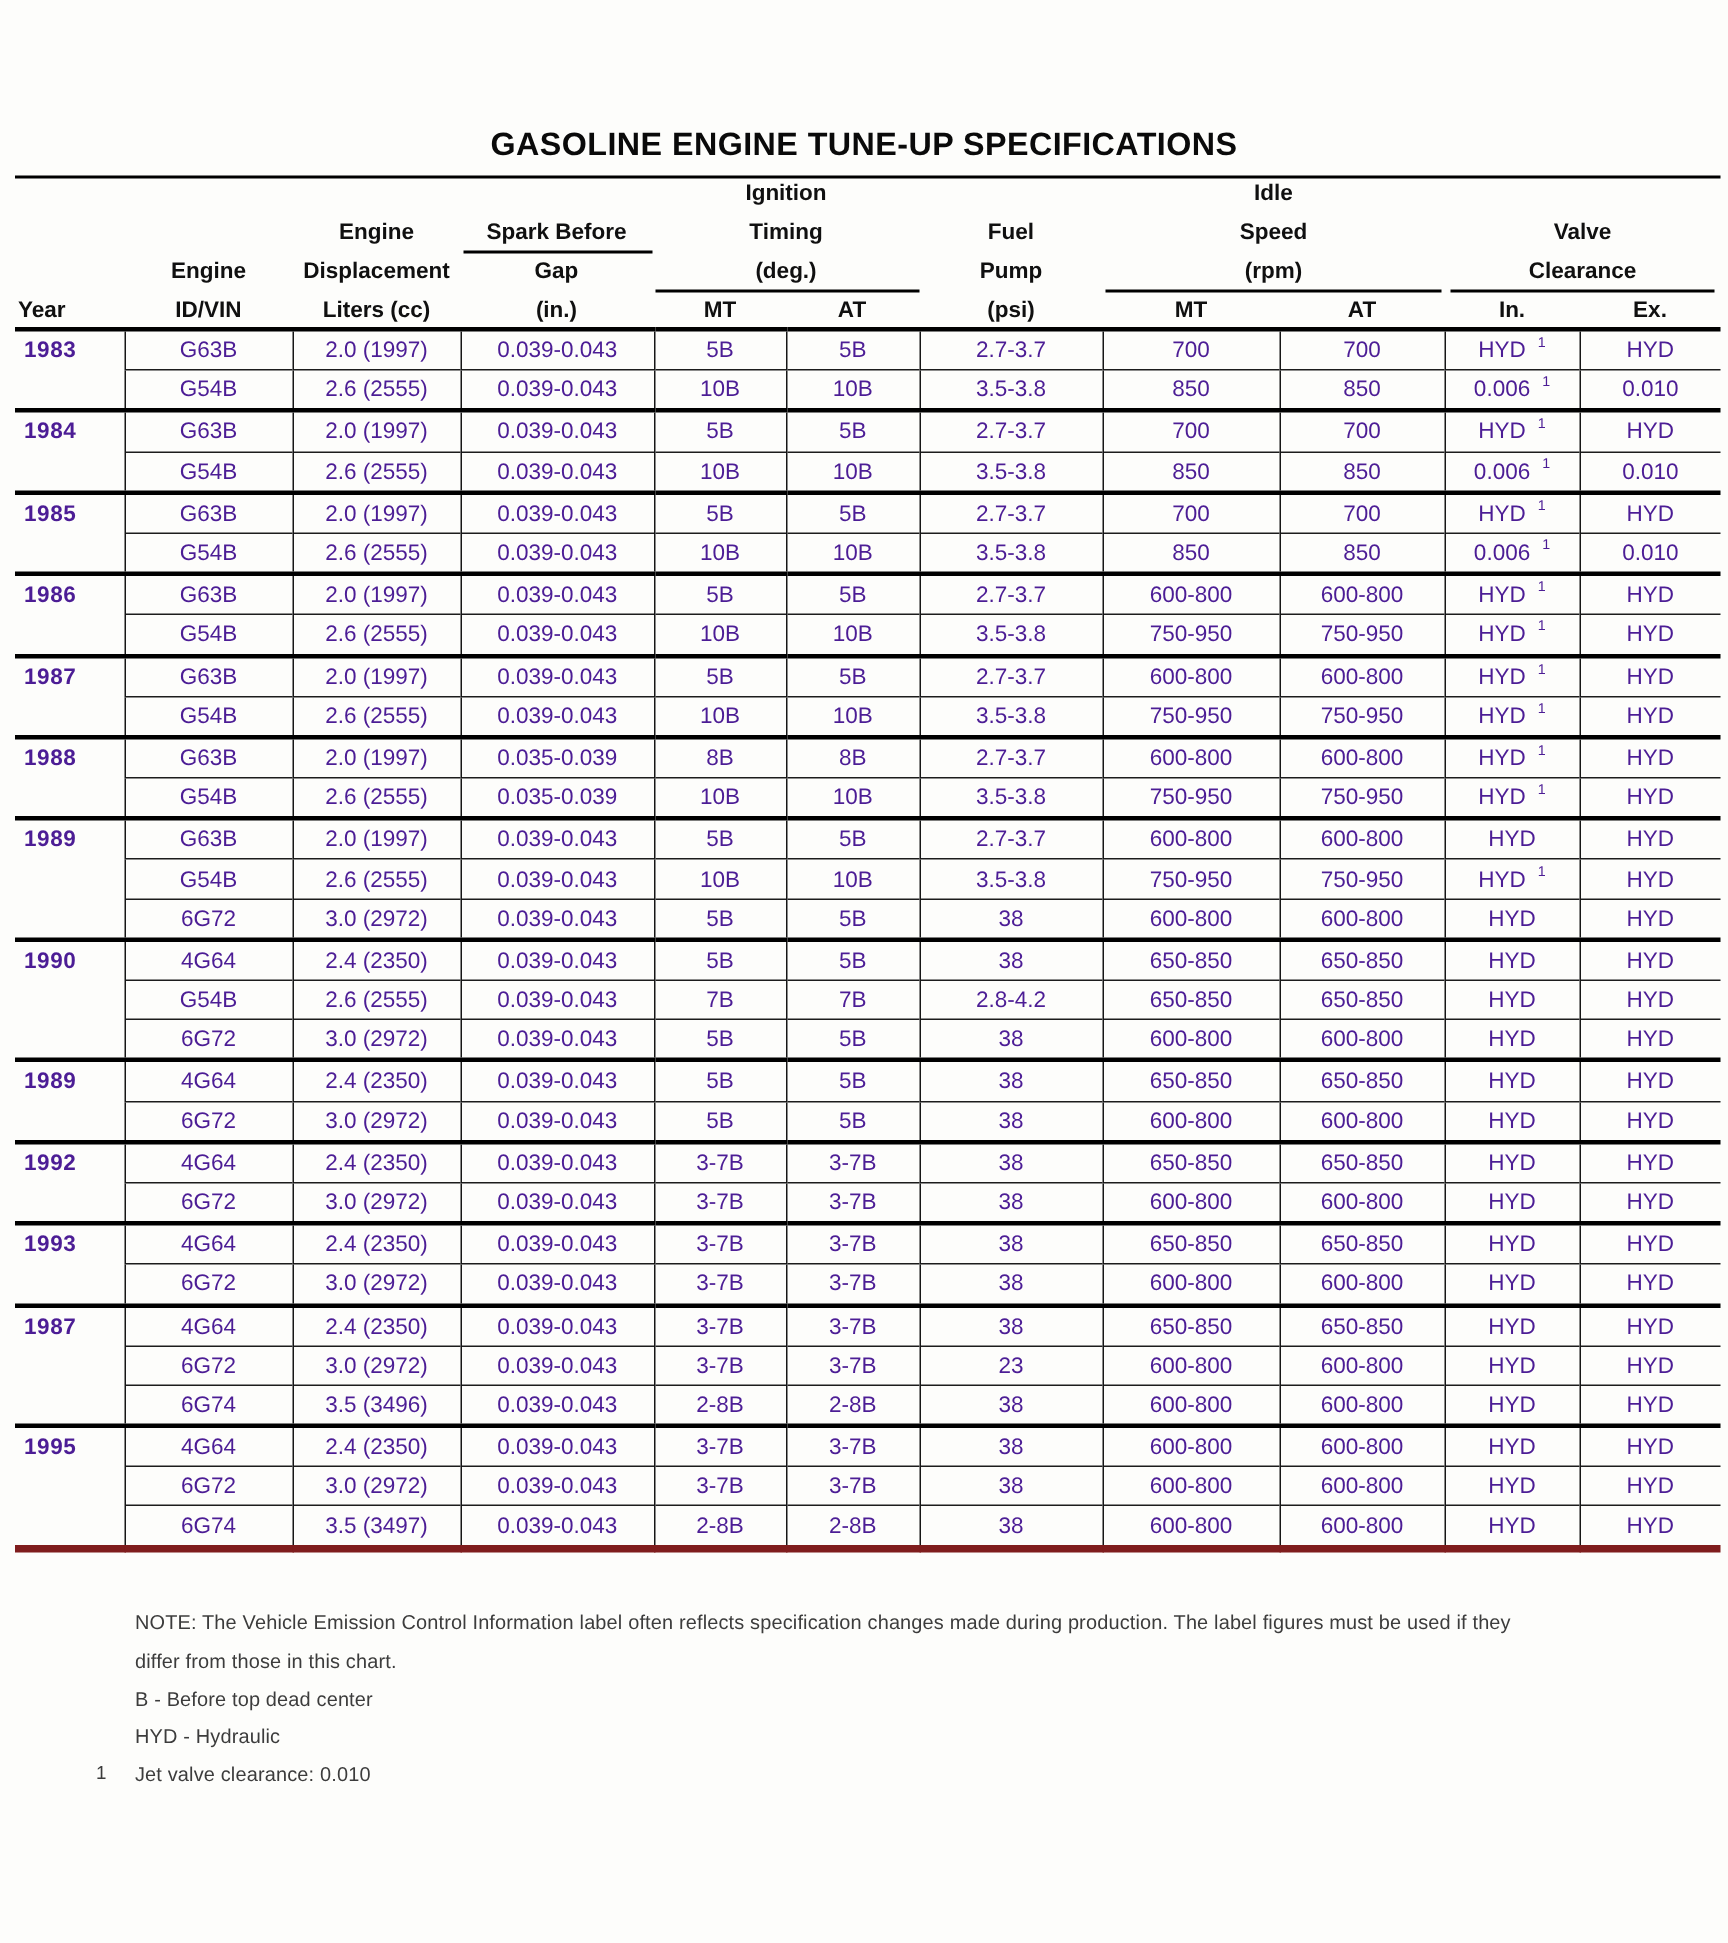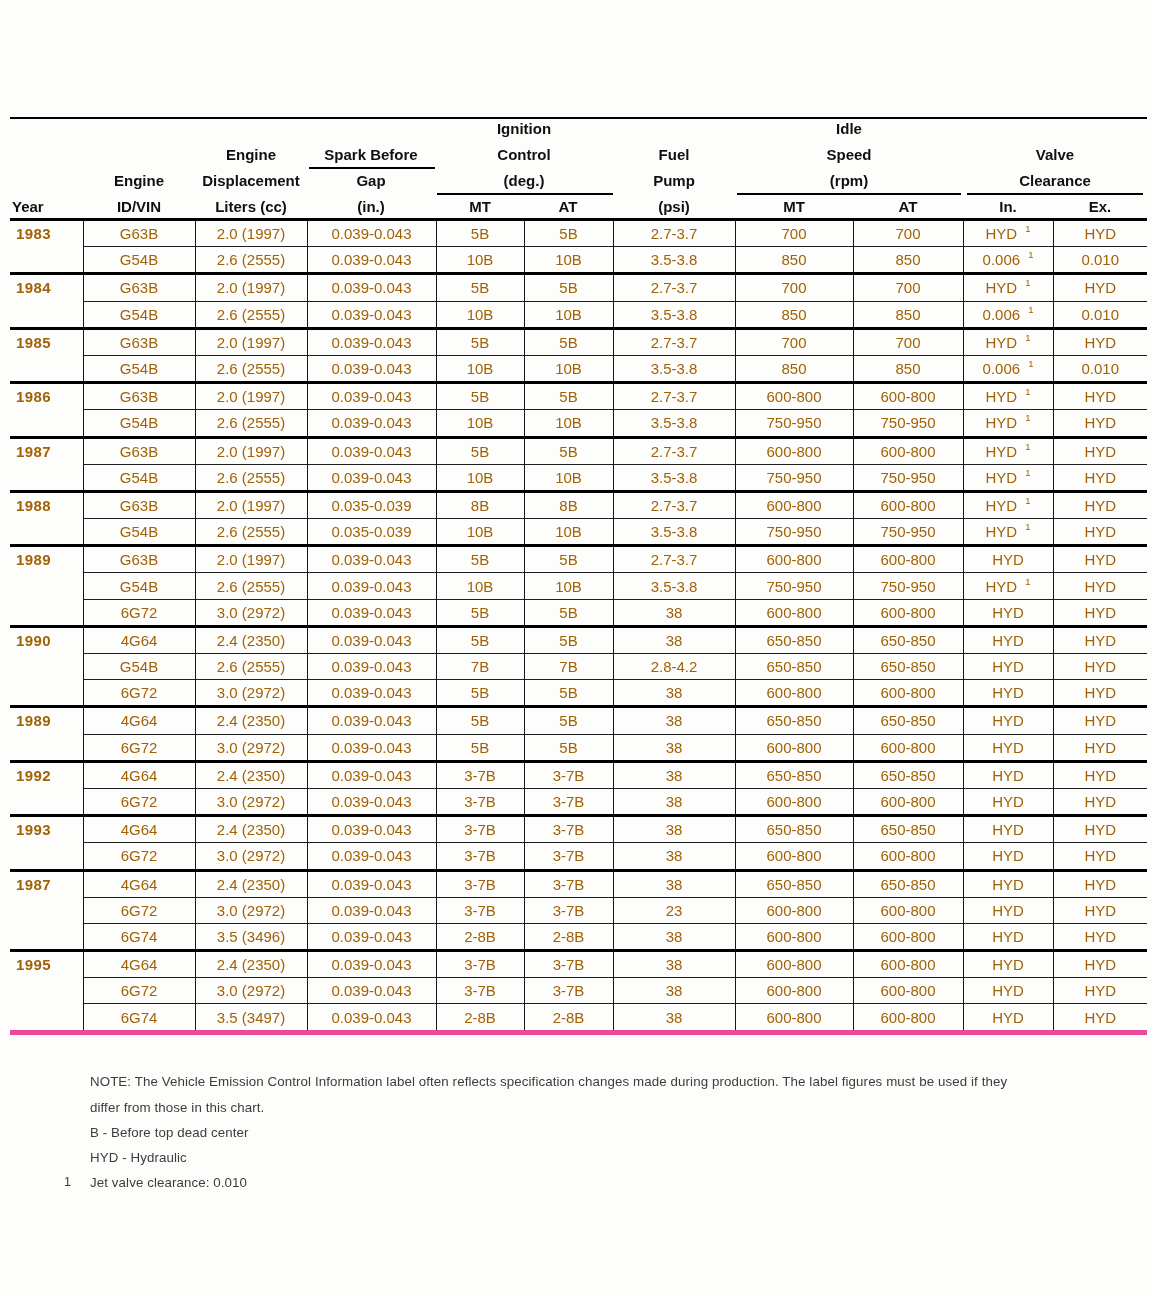--- a/index.html
+++ b/index.html
@@ -29,22 +29,22 @@
     white-space: nowrap;
     transform: translateX(-50%);
     line-height: 17px;
   }
   .hdr-label.left-align { transform: none; }
   .hrule { position: absolute; height: 2px; background: #000; }
 
   table.spec {
     position: absolute; left: 10px; top: 218px; width: 1137px;
     border-collapse: collapse; table-layout: fixed;
-    border-bottom: 5px solid #ec4899;
-    font-size: 15px; color: #a16207;
+    border-bottom: 5px solid #7f1d1d;
+    font-size: 15px; color: #4c1d95;
   }
   table.spec td {
     height: 25.2px;
     padding: 0;
     text-align: center; vertical-align: middle;
     border-left: 1.8px solid #161616;
     white-space: nowrap; overflow: hidden;
   }
   table.spec td.cell-year {
     border-left: none;
@@ -68,29 +68,30 @@
   .fn-marker {
     position: absolute; left: 64px;
     font-size: 12.5px; color: #3c3c3c;
   }
 </style>
 </head>
 <body>
 
 <div class="page">
 
+  <div class="title">GASOLINE ENGINE TUNE-UP SPECIFICATIONS</div>
 
   <div class="rule top-rule"></div>
 
   <div class="hdr-label" style="left:524px; top:120px;text-align:center;">Ignition</div>
   <div class="hdr-label" style="left:849px; top:120px;">Idle</div>
 
   <div class="hdr-label" style="left:251px; top:146px;">Engine</div>
   <div class="hdr-label" style="left:371px; top:146px;">Spark Before</div>
-  <div class="hdr-label" style="left:524px; top:146px;">Control</div>
+  <div class="hdr-label" style="left:524px; top:146px;">Timing</div>
   <div class="hdr-label" style="left:674px; top:146px;">Fuel</div>
   <div class="hdr-label" style="left:849px; top:146px;">Speed</div>
   <div class="hdr-label" style="left:1055px; top:146px;">Valve</div>
 
   <div class="hdr-label" style="left:139px; top:172px;">Engine</div>
   <div class="hdr-label" style="left:251px; top:172px;">Displacement</div>
   <div class="hdr-label" style="left:371px; top:172px;">Gap</div>
   <div class="hdr-label" style="left:524px; top:172px;">(deg.)</div>
   <div class="hdr-label" style="left:674px; top:172px;">Pump</div>
   <div class="hdr-label" style="left:849px; top:172px;">(rpm)</div>

